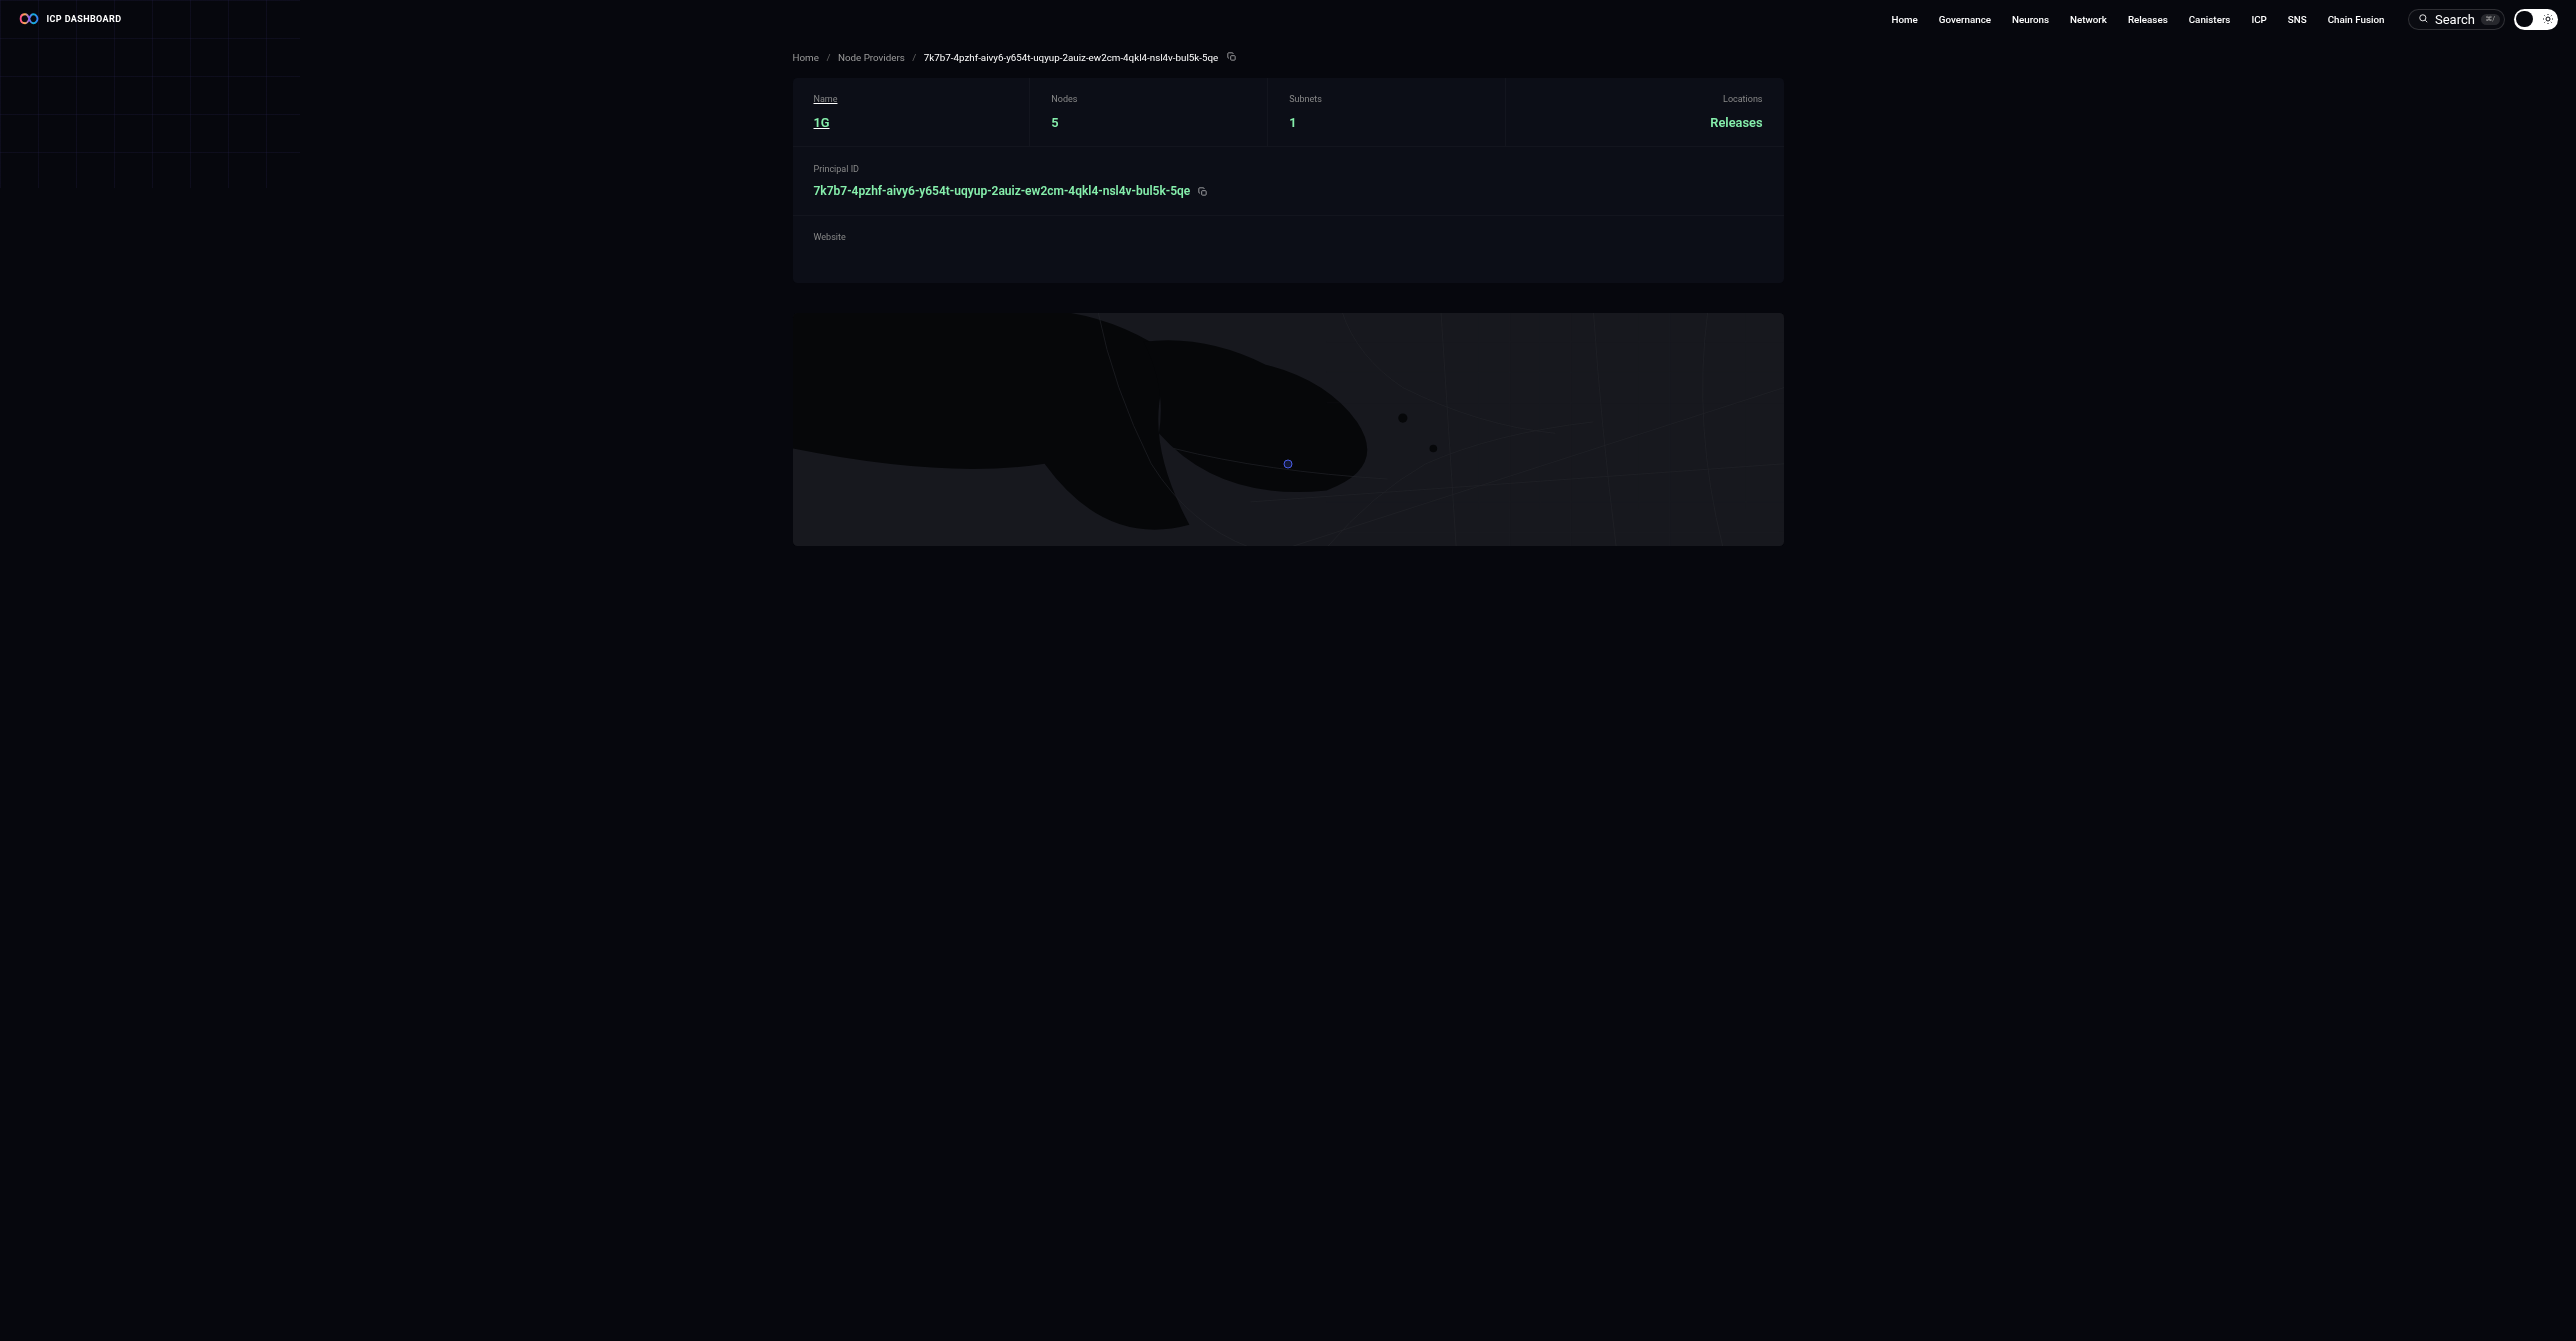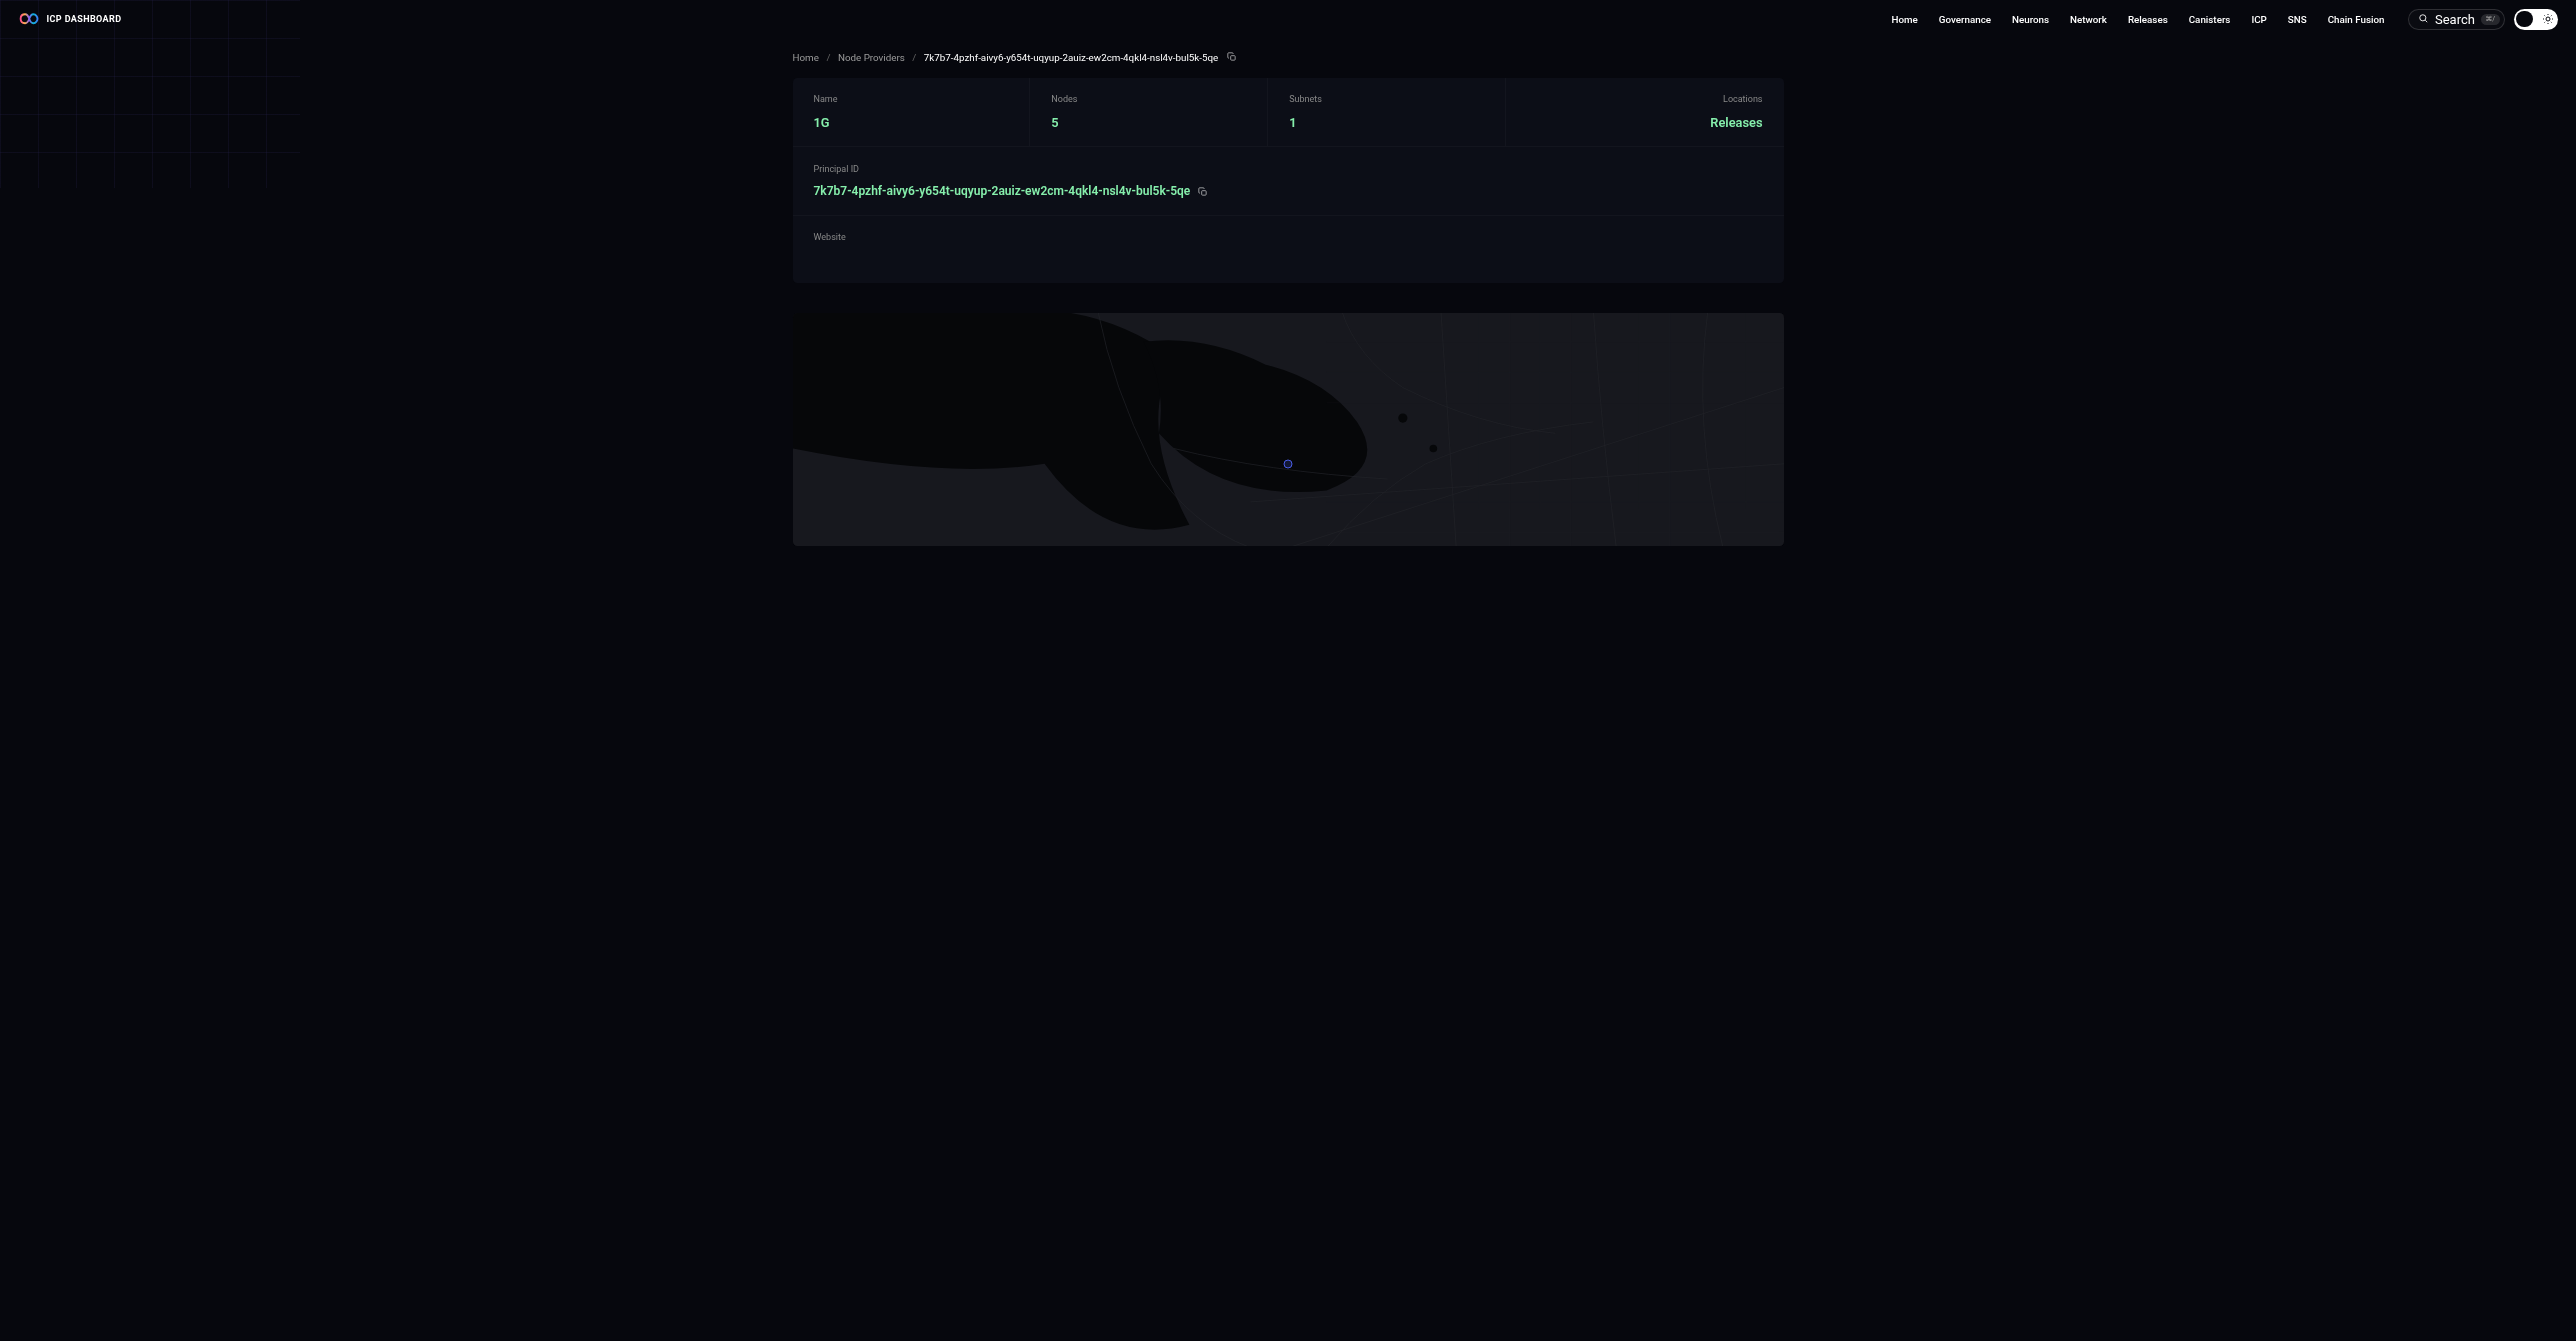--- a/index.html
+++ b/index.html
@@ -205,21 +205,21 @@
 
     .card-cell {
       padding: 16.5px 21px;
       border-right: 0.8px solid rgba(255,255,255,0.03);
     }
 
     .card-row:not(:last-child) .card-cell {
       border-bottom: 0.8px solid rgba(255,255,255,0.03);
     }
 
-    .card-cell-name { flex: 0 0 24%; }
+    .card-cell-name { flex: 0 0 24%; text-decoration: underline; }
     .card-cell-nodes { flex: 0 0 24%; }
     .card-cell-subnets { flex: 0 0 24%; }
     .card-cell-locations { flex: 1; border-right: none; text-align: right; }
     .card-cell-full { flex: 1; border-right: none; }
 
     .cell-label {
       font-size: 9px;
       color: #888;
       margin-bottom: 10.5px;
     }

